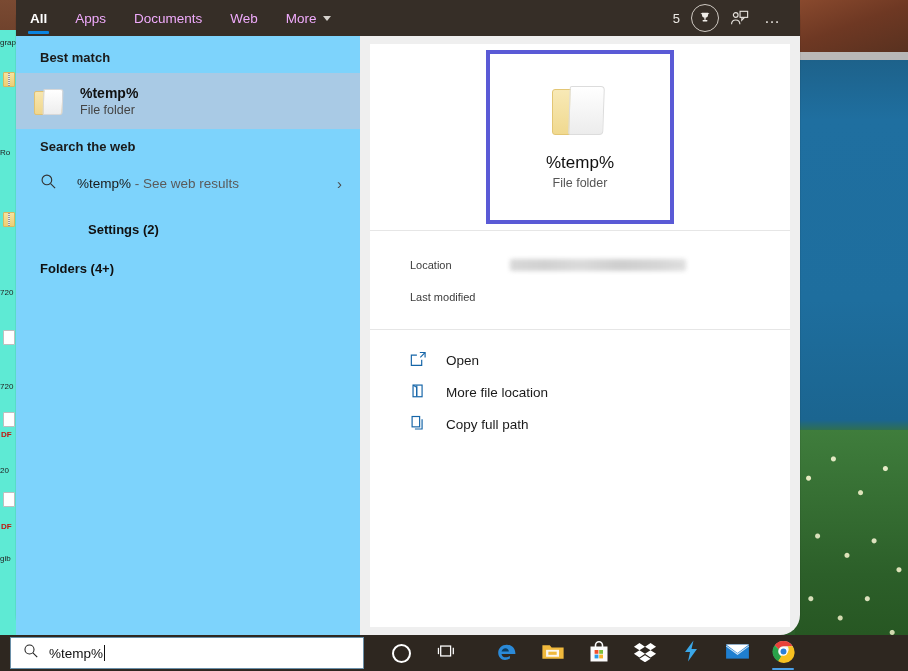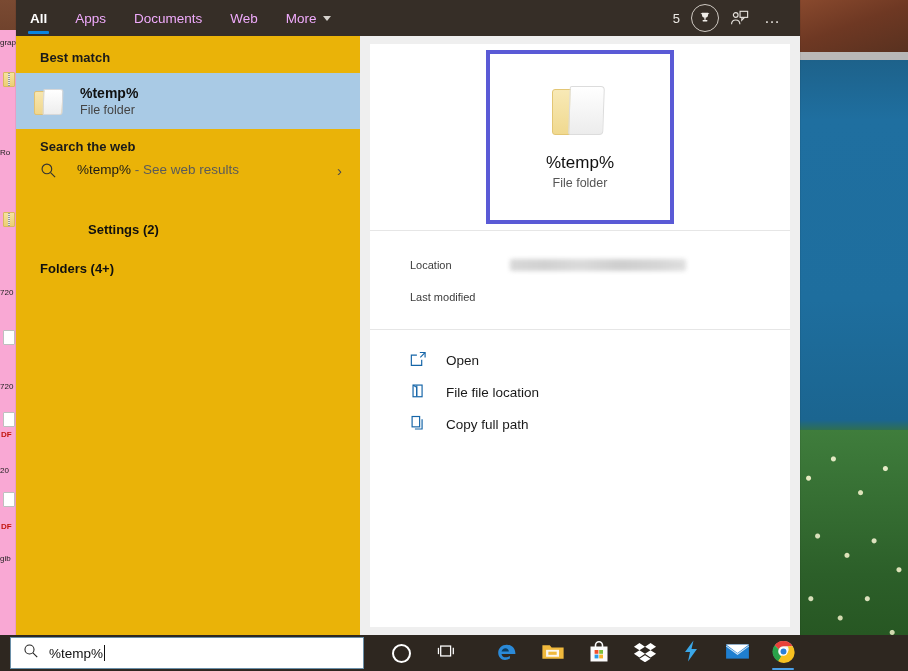--- a/index.html
+++ b/index.html
@@ -43,21 +43,21 @@
       radial-gradient(circle at 92% 58%, rgba(240,240,200,.9) 0 2px, transparent 3px),
       radial-gradient(circle at 14% 70%, rgba(245,245,210,.85) 0 2px, transparent 3px),
       radial-gradient(circle at 40% 78%, rgba(240,240,200,.85) 0 2px, transparent 3px),
       radial-gradient(circle at 64% 70%, rgba(250,248,215,.85) 0 2px, transparent 3px),
       radial-gradient(circle at 86% 84%, rgba(240,240,200,.85) 0 2px, transparent 3px),
       linear-gradient(to bottom,#3f7d3c,#2c5f29 60%,#24521f);
   }
   
   #bg-window{
     position:absolute;left:0;top:30px;width:16px;height:605px;
-    background:#f9a8d4;overflow:hidden;
+    background:#5eead4;overflow:hidden;
   }
   .zipicon{
     position:absolute;left:3px;width:10px;height:13px;
     background:linear-gradient(to bottom,#f6e3a0,#eccf73);
     border:1px solid #d9b95e;border-radius:1px;
   }
   .zipicon:after{
     content:"";position:absolute;left:4px;top:0;width:2px;height:13px;
     background:repeating-linear-gradient(to bottom,#9a9a9a 0 1px,#e8e8e8 1px 2px);
   }
@@ -67,20 +67,21 @@
   }
   .pdftag{
     position:absolute;left:1px;font:bold 8px "Liberation Sans",sans-serif;color:#c3150f;
   }
   .rowtxt{position:absolute;left:0;font-size:8px;color:#222;}
   
   #panel{
     position:absolute;left:16px;top:0;width:784px;height:635px;
     background:#efefef;
     box-shadow:0 0 0 1px rgba(0,0,0,.06);
+    border-radius:20px;
   }
   
   #tabbar{
     position:absolute;left:0;top:0;width:784px;height:36px;
     background:#362e27;
     display:flex;align-items:center;
   }
   .tab{
     position:relative;height:36px;display:flex;align-items:center;
     padding:0 14px;color:#f0abfc;font-size:13.5px;cursor:default;
@@ -104,21 +105,21 @@
     color:#e6e2dd;
   }
   .trophy-circle{
     width:26px;height:26px;border:1.3px solid #cfc9c2;border-radius:50%;
     display:flex;align-items:center;justify-content:center;
   }
   .dots{letter-spacing:2px;font-size:16px;color:#e6e2dd;line-height:1;}
   
   #results{
     position:absolute;left:0;top:36px;width:344px;height:599px;
-    background:#eab308;
+    background:#7dd3fc;
   }
   .section-head{
     font-size:13px;color:#1a1a1a;font-weight:bold;
     padding:14px 0 8px 24px;
   }
   .result-row{
     display:flex;align-items:center;height:56px;padding-left:18px;
     background:transparent;
   }
   .result-row.selected{background:#a9cae5;}
@@ -133,21 +134,21 @@
   .folder-ico .front{
     position:absolute;left:9px;top:1px;width:18px;height:24px;
     background:linear-gradient(to bottom,#ffffff,#ededed);
     border:1px solid #d8d8d8;border-radius:1px 3px 3px 1px;
     transform:skewX(-2deg);
   }
   .res-text{display:flex;flex-direction:column;justify-content:center;}
   .res-title{font-size:14px;font-weight:bold;color:#101010;line-height:18px;}
   .res-sub{font-size:12.5px;color:#444;line-height:17px;}
   .web-row{
-    display:flex;height:42px;padding-left:24px;padding-right:18px;
+    display:flex;align-items:center;height:42px;padding-left:24px;padding-right:18px;
   }
   .web-row .mag{margin-right:20px;flex:none;}
   .web-text{font-size:13.5px;color:#1a1a1a;flex:1;}
   .web-text .dim{color:#5a5a5a;}
   .chev-right{color:#4a4a4a;font-size:15px;}
   .section-link{
     font-size:13px;color:#101010;font-weight:bold;padding:12px 0 12px 24px;
   }
   
   #preview{
@@ -365,21 +366,21 @@
         <span class="action-label">Open</span>
       </div>
       <div class="action-row">
         <span class="action-ico">
           <svg width="17" height="16" viewBox="0 0 18 17" aria-hidden="true">
             <rect x="3.2" y="2.2" width="9.6" height="12.4" fill="none" stroke="#1565a8" stroke-width="1.25"></rect>
             <line x1="7.2" y1="2.6" x2="7.2" y2="14.2" stroke="#1565a8" stroke-width="1.25"></line>
             <path d="M3.4 2.4l3.6 2.2v9.8" fill="none" stroke="#1565a8" stroke-width="1.1"></path>
           </svg>
         </span>
-        <span class="action-label">File file location</span>
+        <span class="action-label">More file location</span>
       </div>
       <div class="action-row">
         <span class="action-ico">
           <svg width="17" height="16" viewBox="0 0 18 17" aria-hidden="true">
             <rect x="2.2" y="1.6" width="8" height="11" fill="none" stroke="#1565a8" stroke-width="1.25"></rect>
             <path d="M5.2 14.9h7.6V4.6" fill="none" stroke="#1565a8" stroke-width="1.25"></path>
           </svg>
         </span>
         <span class="action-label">Copy full path</span>
       </div>

